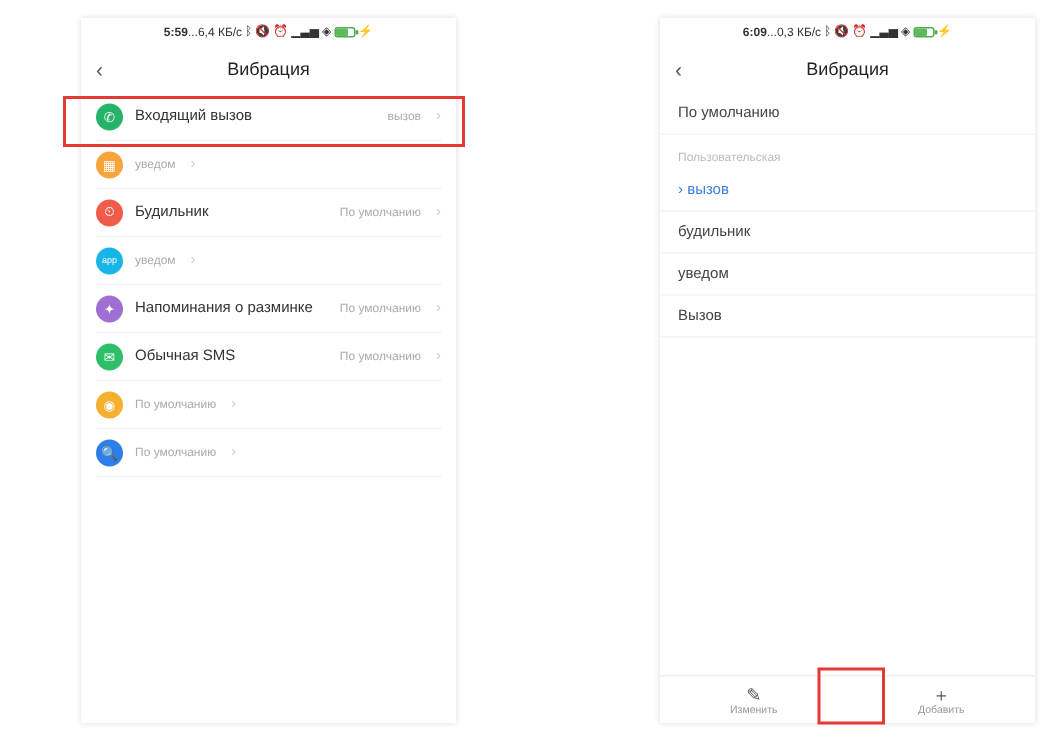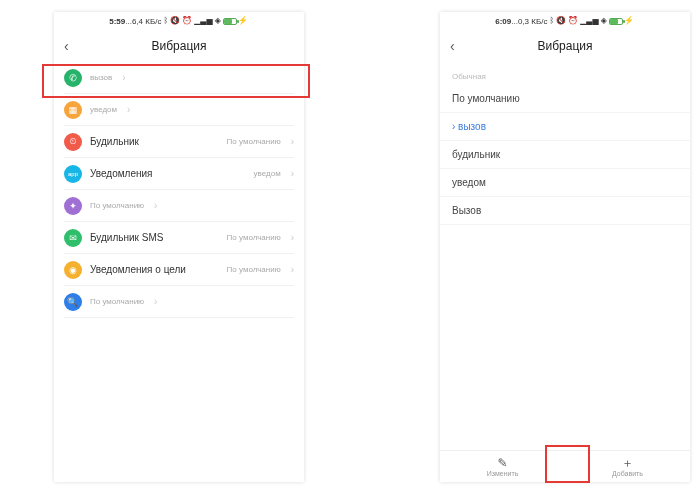--- a/index.html
+++ b/index.html
@@ -153,54 +153,54 @@
       <span class="ico">⚡</span>
     </span>
   </div>
   <div class="header">
     <span class="back">‹</span>
     <span>Вибрация</span>
   </div>
   <div class="list" id="left-list">
       <div class="row">
         <span class="icon" style="background:#27b36a;font-size:9px">✆</span>
+        <span class="label">Входящий вызов</span>
         <span class="value">вызов</span>
         <span class="chev">›</span>
       </div>
       <div class="row">
         <span class="icon" style="background:#f7a43a;font-size:9px">▦</span>
         <span class="value">уведом</span>
         <span class="chev">›</span>
       </div>
       <div class="row">
         <span class="icon" style="background:#f15b4a;font-size:9px">⏲</span>
         <span class="label">Будильник</span>
         <span class="value">По умолчанию</span>
         <span class="chev">›</span>
       </div>
       <div class="row">
         <span class="icon" style="background:#18b6e6;font-size:6px">app</span>
-        <span class="label">Уведомления</span>
         <span class="value">уведом</span>
         <span class="chev">›</span>
       </div>
       <div class="row">
         <span class="icon" style="background:#a06fd4;font-size:9px">✦</span>
+        <span class="label">Напоминания о разминке</span>
         <span class="value">По умолчанию</span>
         <span class="chev">›</span>
       </div>
       <div class="row">
         <span class="icon" style="background:#2fbf6b;font-size:9px">✉</span>
-        <span class="label">Будильник SMS</span>
+        <span class="label">Обычная SMS</span>
         <span class="value">По умолчанию</span>
         <span class="chev">›</span>
       </div>
       <div class="row">
         <span class="icon" style="background:#f4b02e;font-size:9px">◉</span>
-        <span class="label">Уведомления о цели</span>
         <span class="value">По умолчанию</span>
         <span class="chev">›</span>
       </div>
       <div class="row">
         <span class="icon" style="background:#2d7ee8;font-size:9px">🔍</span>
         <span class="value">По умолчанию</span>
         <span class="chev">›</span>
       </div>
     </div>
 </div>
@@ -220,22 +220,22 @@
           <span class="fill"></span>
         </span>
       <span class="ico">⚡</span>
     </span>
   </div>
   <div class="header">
     <span class="back">‹</span>
     <span>Вибрация</span>
   </div>
   <div class="body-area">
-    <div class="section-label">Обычная</div>
     <div class="opt">По умолчанию</div>
+    <div class="section-label">Пользовательская</div>
     <div id="right-custom">
         <div class="opt selected">вызов</div>
         <div class="opt">будильник</div>
         <div class="opt">уведом</div>
         <div class="opt">Вызов</div>
       </div>
   </div>
   <div class="bottom-bar">
     <div class="bb-item">
       <span class="g">✎</span>

